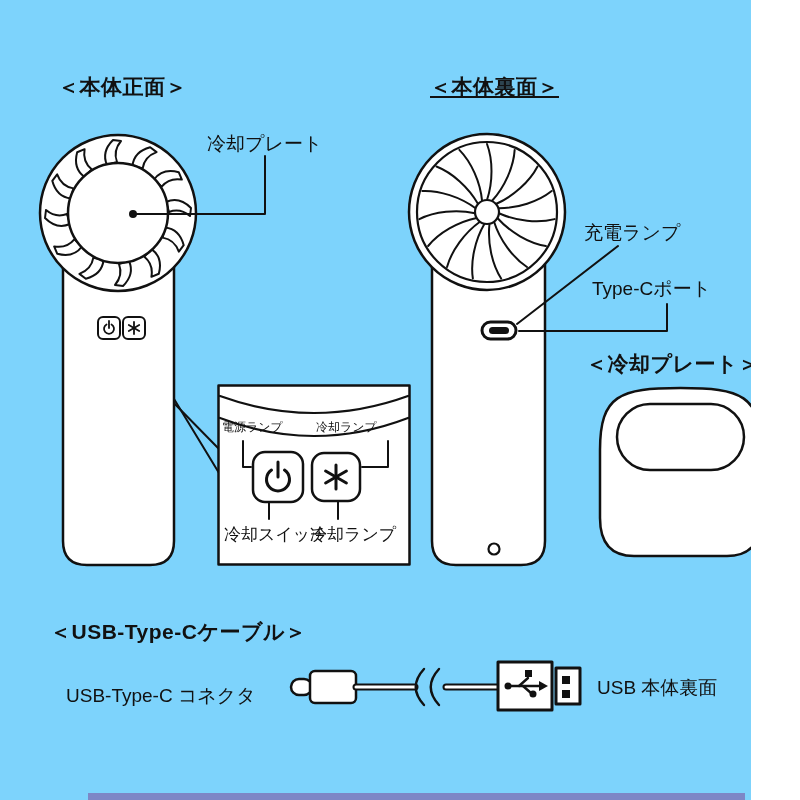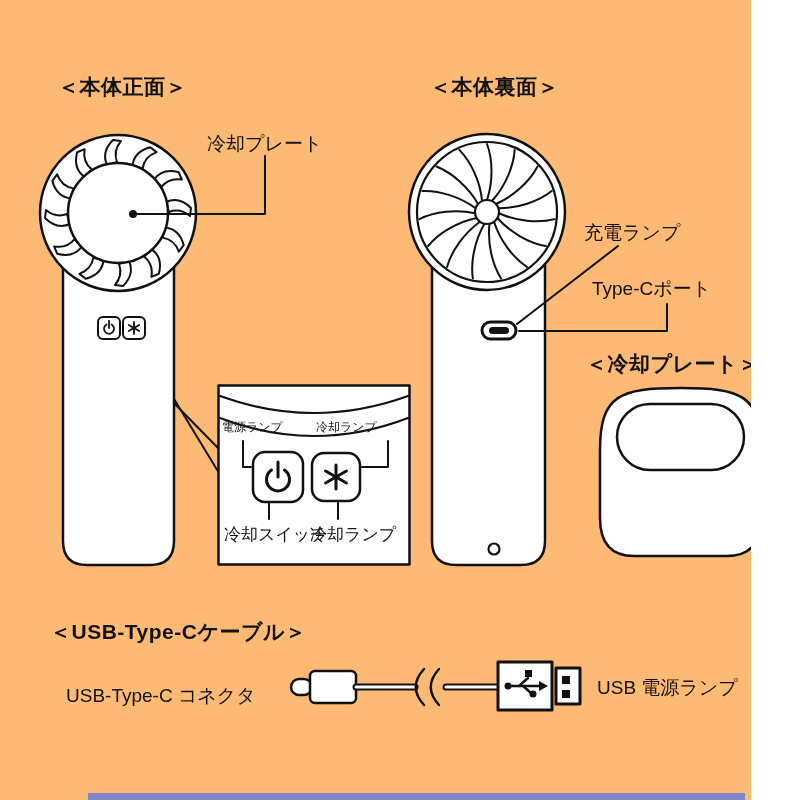--- a/index.html
+++ b/index.html
@@ -1,17 +1,17 @@
 <!DOCTYPE html>
 <html><head>
 <meta charset="utf-8">
 <style>
   html,body{margin:0;padding:0;background:#ffffff;}
   .canvas{
-    position:relative;width:751px;height:800px;background:#fdba74;overflow:hidden;
+    position:relative;width:751px;height:800px;background:#7dd3fc;overflow:hidden;
     font-family:"Liberation Sans","DejaVu Sans",sans-serif;color:#111;
   }
   .canvas svg{position:absolute;left:0;top:0;}
   .lbl{position:absolute;white-space:nowrap;color:#111;}
   .heading{font-size:21px;font-weight:700;letter-spacing:.5px;}
   .label19{font-size:19px;text-align:center;}
   .label18{font-size:12px;}
   .label17{font-size:17px;}
   .bottom-strip{position:absolute;left:88px;top:793px;width:657px;height:7px;}
 </style>
@@ -182,29 +182,29 @@
           <rect x="562" y="676" width="8" height="8" fill="#111" stroke="none"></rect>
           <rect x="562" y="690" width="8" height="8" fill="#111" stroke="none"></rect>
         </g>
       </g>
     </g>
   </svg>
 
   <div class="lbl heading" style="left:58px;top:73px;">＜本体正面＞</div>
   <div class="lbl label19" style="left:207px;top:131px;">冷却プレート</div>
 
-  <div class="lbl heading" style="left:430px;top:73px;">＜本体裏面＞</div>
+  <div class="lbl heading" style="left:430px;top:73px;text-decoration:underline;">＜本体裏面＞</div>
   <div class="lbl label19" style="left:584px;top:220px;">充電ランプ</div>
   <div class="lbl label19" style="left:592px;top:276px;">Type-Cポート</div>
 
   <div class="lbl heading" style="left:586px;top:350px;">＜冷却プレート＞</div>
 
   <div class="lbl label18" style="left:222px;top:419px;">電源ランプ</div>
   <div class="lbl label18" style="left:316px;top:419px;">冷却ランプ</div>
   <div class="lbl label17" style="left:224px;top:523px;">冷却スイッチ</div>
   <div class="lbl label17" style="left:310px;top:523px;">冷却ランプ</div>
 
   <div class="lbl heading" style="left:50px;top:618px;text-align:center;">＜USB-Type-Cケーブル＞</div>
   <div class="lbl label19" style="left:66px;top:675px;margin-top:8px;">USB-Type-C コネクタ</div>
-  <div class="lbl label19" style="left:597px;top:675px;">USB 電源ランプ</div>
+  <div class="lbl label19" style="left:597px;top:675px;">USB 本体裏面</div>
 
   <div class="bottom-strip" style="background: rgb(125, 135, 198);"></div>
 </div>
 
 </body></html>

